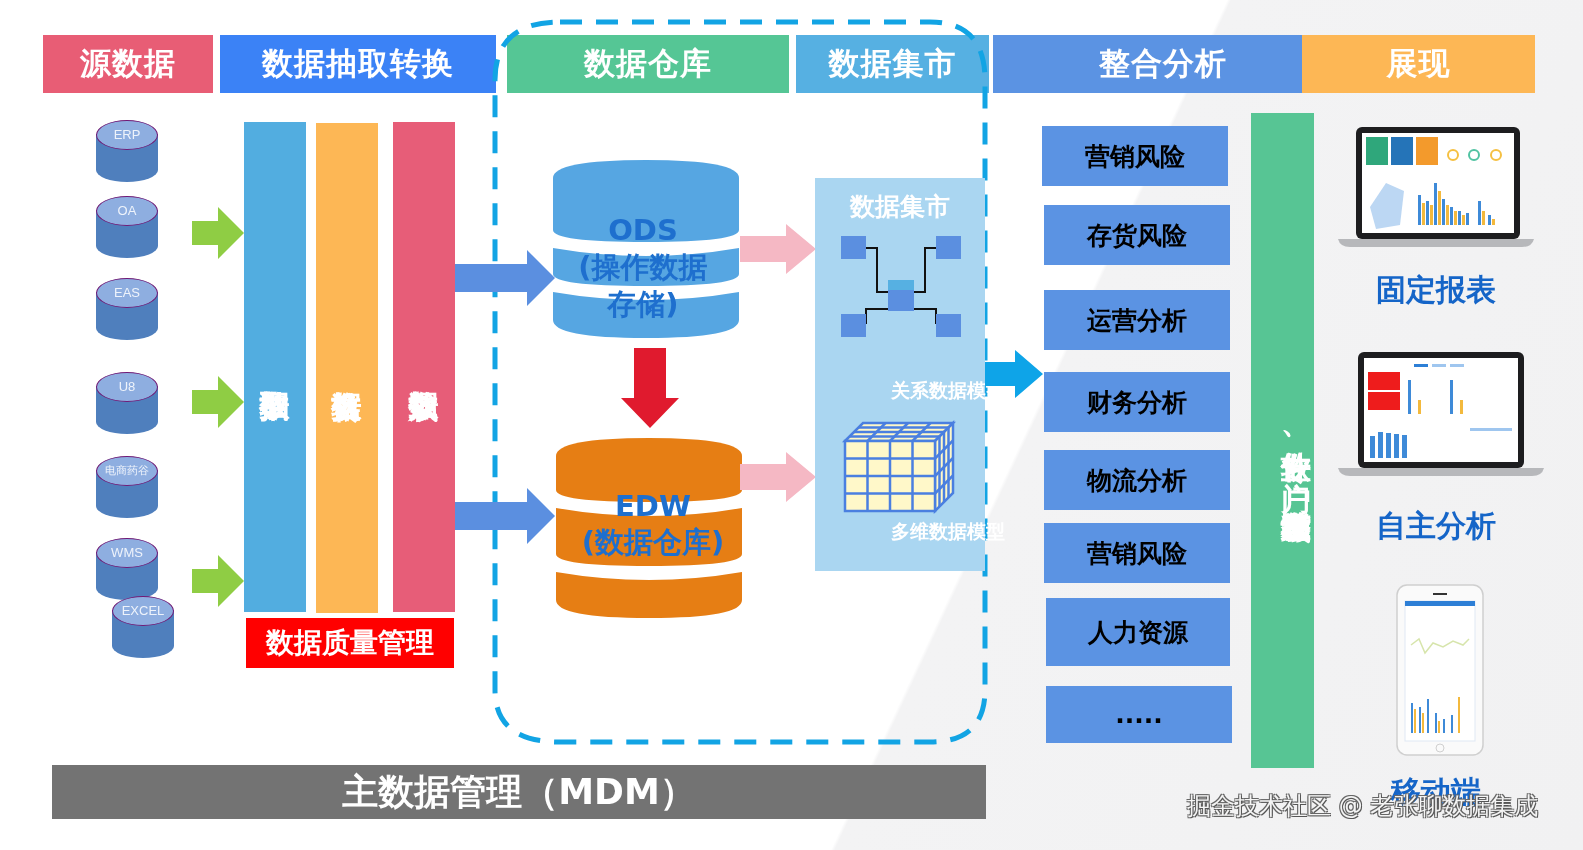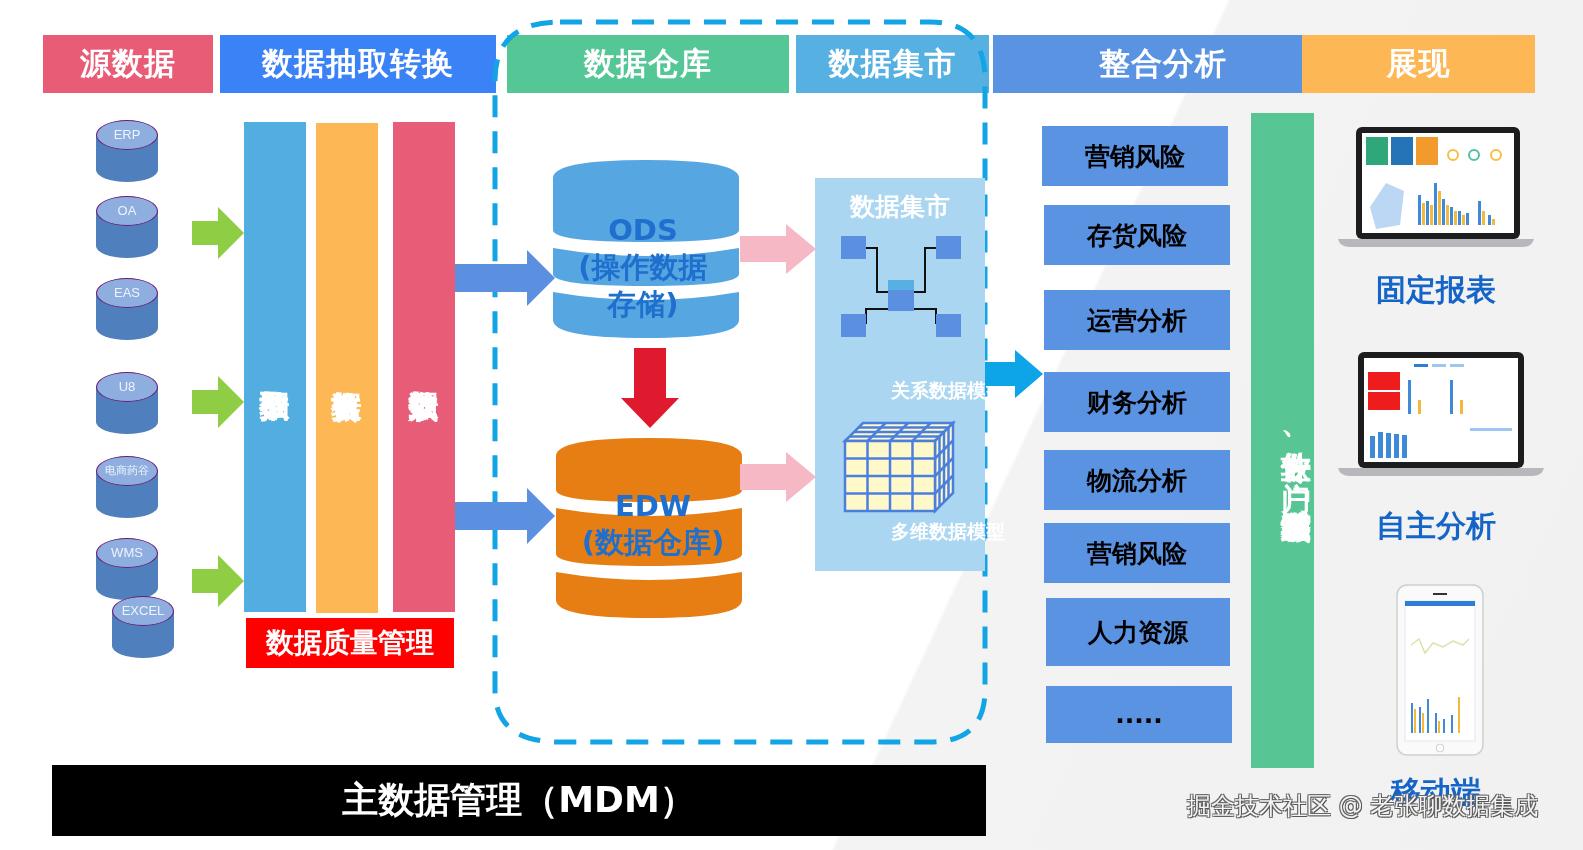--- a/index.html
+++ b/index.html
@@ -62,22 +62,22 @@
     background: #57c594; color: #fff; font-weight: bold; font-size: 30px;
     line-height: 36px; padding-top: 34px;
     writing-mode: vertical-rl; text-orientation: upright;
     display: flex; align-items: flex-start; justify-content: center;
   }
   .disp-lbl {
     position: absolute; color: #1565c8; font-weight: bold; font-size: 30px;
     width: 200px; text-align: center;
   }
   .mdm {
-    position: absolute; left: 52px; top: 765px; width: 934px; height: 71px;
-    background: #000000; color: #fff; font-weight: bold; font-size: 36px;
+    position: absolute; left: 52px; top: 765px; width: 934px; height: 54px;
+    background: #737373; color: #fff; font-weight: bold; font-size: 36px;
     display: flex; align-items: center; justify-content: center;
   }
   .watermark {
     position: absolute; left: 1187px; top: 790px; font-size: 24px; color: #f4f4f4;
     text-shadow: 1px 1px 0 #555, -1px -1px 0 #666, 1px -1px 0 #666, -1px 1px 0 #666;
     font-family: "DejaVu Sans", sans-serif; white-space: nowrap;
   }
   svg { position: absolute; overflow: visible; }
 </style>
 </head>

